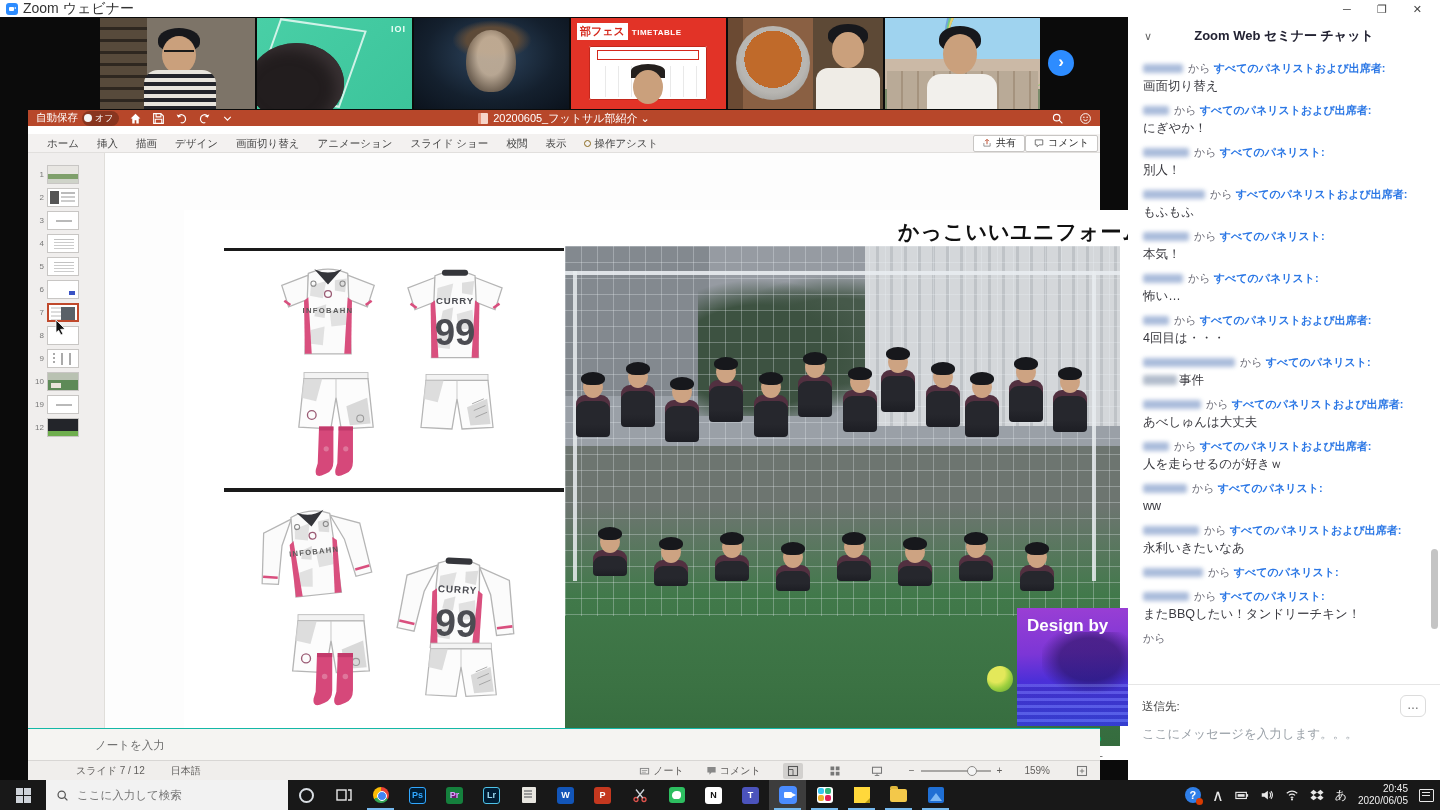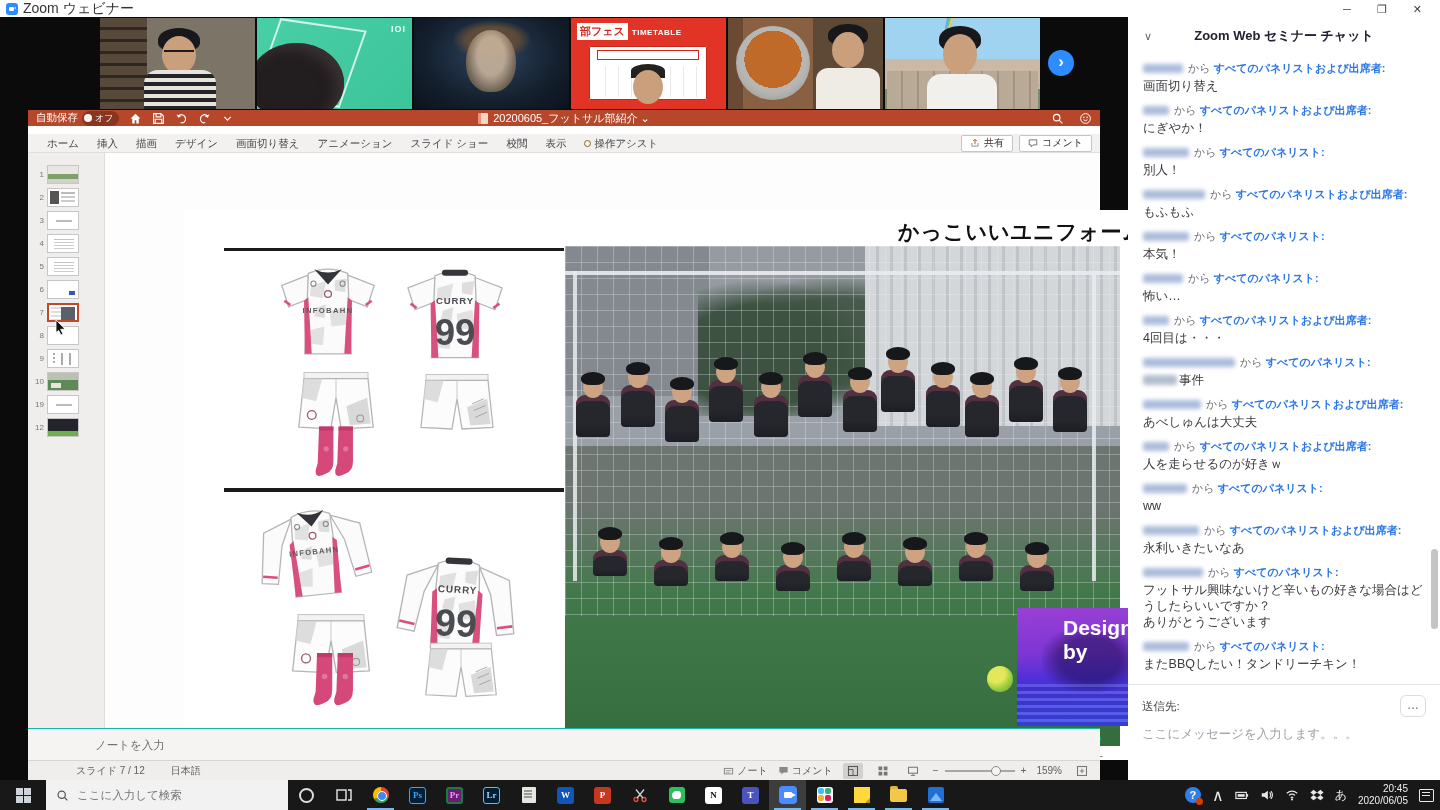--- a/index.html
+++ b/index.html
@@ -80,21 +80,21 @@
   .as-dot { width:8px; height:8px; border-radius:50%; background:#f5f5f5; }
   .qico { width:14px; height:14px; display:inline-flex; align-items:center; justify-content:center; }
   .qico svg { width:13px; height:13px; }
   .pdoc { position:absolute; left:0; right:0; text-align:center; font-size:11px; pointer-events:none; }
   .pdoc .dic { display:inline-block; width:10px; height:11px; background:#f6d4c8; border-radius:1px; margin-right:5px; vertical-align:-2px; border-left:3px solid #e8937a; }
   .ptools { margin-left:auto; display:flex; gap:14px; }
   .ribbon { position:absolute; left:0; top:24px; right:0; height:19px; background:#f3f1f0; border-bottom:1px solid #e1dfdd;
      display:flex; align-items:center; padding-left:10px; }
   .rtab { font-size:10.5px; color:#444; padding:0 9px; line-height:19px; cursor:pointer; white-space:nowrap; }
   .rtab .bulb { display:inline-block; width:7px; height:7px; border-radius:50%; border:1.5px solid #8a6a1f; margin-right:3px; }
-  .ribbon-right { margin-left:auto; display:flex; gap:6px; padding-right:8px; }
+  .ribbon-right { margin-left:auto; display:flex; padding-right:2px; }
   .rbtn { display:flex; align-items:center; gap:4px; background:#fff; border:1px solid #c8c6c4; border-radius:2px;
      font-size:10px; color:#333; padding:1px 8px; height:17px; cursor:pointer; }
   .rbtn svg { width:10px; height:10px; }
 
   .tpane { position:absolute; left:0; top:43px; width:77px; height:575px; background:#f0eeed; border-right:1px solid #e0deda; overflow:hidden; }
   .trow { position:relative; height:23px; display:flex; align-items:center; }
   .tnum { width:16px; text-align:right; font-size:8px; color:#777; margin-right:3px; }
   .thumb { width:32px; height:19px; background:#fff; border:1px solid #c8c6c4; position:relative; overflow:hidden; }
   .thumb.sel { border:2px solid #c0492c; }
   .th-photo { background:linear-gradient(180deg,#e8e6e2 0 45%,#7fa06b 45% 78%,#cfd3c9 78% 100%); }
@@ -152,31 +152,31 @@
   .person.crouch .pbody { height:26px; }
   .ball { position:absolute; left:76%; top:84%; width:26px; height:26px; border-radius:50%;
      background:radial-gradient(circle at 35% 30%,#e3e85a 0 35%,#9ccf3e 60%,#5c9e33 100%); }
 
   .dcard { position:absolute; left:833px; top:398px; width:138px; height:118px; overflow:hidden;
      background:linear-gradient(178deg,#9a3fd4 0%,#7c36d6 38%,#4b2fd8 60%,#3847e0 100%); }
   .dcard .face { position:absolute; left:18%; top:20%; width:70%; height:52%;
      background:radial-gradient(ellipse at 50% 45%,rgba(30,15,80,.55) 0 45%,transparent 75%); }
   .dcard .sea { position:absolute; left:0; bottom:0; width:100%; height:36%;
      background:repeating-linear-gradient(180deg,rgba(150,170,255,.28) 0 3px,rgba(40,40,160,.25) 3px 7px); }
-  .dby { position:absolute; left:10px; top:8px; color:#fff; font-weight:bold; font-size:21px;margin-left:36px; }
+  .dby { position:absolute; left:10px; top:8px; color:#fff; font-weight:bold; font-size:17px; }
   .dname { position:absolute; left:833px; top:522px; font-size:12.5px; font-weight:bold; color:#111; }
   .dname .dot { display:inline-block; width:6px; height:6px; border-radius:50%; background:#00b36b; margin-left:4px; vertical-align:1px; }
   .drole { position:absolute; left:833px; top:538px; font-size:9.5px; color:#555; }
 
   .notesbar { position:absolute; left:0; top:618px; right:0; height:32px; background:#f5f4f2; border-top:1px solid #14b8a6; }
   .notesbar .ph { position:absolute; left:67px; top:9px; font-size:11.5px; color:#6e6e6e; }
   .pstatus { position:absolute; left:0; top:650px; right:0; height:20px; background:#f0eeec; border-top:1px solid #d8d6d4;
      display:flex; align-items:center; font-size:10px; color:#605e5c; padding:0 8px 0 48px; }
   .pstatus .sep { width:26px; }
-  .sright { margin-left:auto; display:flex; align-items:center; gap:10px; }
+  .sright { margin-left:auto; display:flex; align-items:center; gap:22px; }
   .sright .vicon { width:20px; height:16px; display:flex; align-items:center; justify-content:center; border-radius:2px; }
   .vicon.on { background:#d2d0ce; }
   .zslider { display:flex; align-items:center; gap:6px; }
   .ztrack { position:relative; width:70px; height:2px; background:#a9a7a5; }
   .zknob { position:absolute; left:46px; top:-4px; width:10px; height:10px; border-radius:50%; background:#f5f5f5; border:1px solid #8a8886; }
 
   
   .chat { position:absolute; left:1128px; top:17px; width:312px; height:763px; background:#fff; }
   .chead { position:relative; height:38px; display:flex; align-items:center; justify-content:center; }
   .chead .chev { position:absolute; left:16px; color:#666; font-size:11px; cursor:pointer; }
@@ -205,21 +205,21 @@
   
   .taskbar { position:absolute; left:0; top:780px; width:1440px; height:30px; background:#181818; display:flex; align-items:stretch; z-index:50; }
   .tb-start { width:46px; display:flex; align-items:center; justify-content:center; cursor:pointer; }
   .winlogo { display:grid; grid-template-columns:7px 7px; grid-template-rows:7px 7px; gap:1px; }
   .winlogo i { background:#cfd4da; }
   .tb-search { width:242px; background:#f2f2f2; display:flex; align-items:center; gap:8px; padding:0 10px; }
   .tb-search svg { width:13px; height:13px; flex:none; }
   .tb-search input { border:none; outline:none; background:transparent; font-size:11.5px; color:#333; width:100%;
      font-family:"Liberation Sans","DejaVu Sans",sans-serif; }
   .tb-apps { display:flex; align-items:stretch; }
-  .tb-app { position:relative; width:37px; display:flex; align-items:center; justify-content:center; cursor:pointer;font-family:Liberation Serif, serif; }
+  .tb-app { position:relative; width:37px; display:flex; align-items:center; justify-content:center; cursor:pointer; }
   .tb-app.active { background:#3d3d3d; }
   .runline { position:absolute; left:5px; right:5px; bottom:0; height:2px; background:#76b9ed; }
   .g-sq { width:17px; height:17px; border-radius:3px; display:flex; align-items:center; justify-content:center;
      font-size:9px; font-weight:bold; }
   .g-cortana { width:15px; height:15px; border-radius:50%; border:2px solid #d9dee3; }
   .gsvg { width:16px; height:16px; }
   .g-chrome { width:16px; height:16px; border-radius:50%;
      background:conic-gradient(#ea4335 0 33%,#34a853 33% 66%,#fbbc05 66% 100%); position:relative; }
   .g-chrome::after { content:""; position:absolute; left:4px; top:4px; width:8px; height:8px; border-radius:50%;
      background:#4285f4; border:1.5px solid #fff; }
@@ -801,22 +801,20 @@
         <div class="msg">
           <div class="mhead"><span class="blur" style="width:44px"></span> から <span class="mto">すべてのパネリスト:</span></div>
           <div class="mbody">ww</div>
         </div>
         <div class="msg">
           <div class="mhead"><span class="blur" style="width:56px"></span> から <span class="mto">すべてのパネリストおよび出席者:</span></div>
           <div class="mbody">永利いきたいなあ</div>
         </div>
         <div class="msg">
           <div class="mhead"><span class="blur" style="width:60px"></span> から <span class="mto">すべてのパネリスト:</span></div>
-          <div class="mbody">フットサル興味ないけど辛いもの好きな場合はどうしたらいいですか？
-ありがとうございます</div>
         </div>
         <div class="msg">
           <div class="mhead"><span class="blur" style="width:46px"></span> から <span class="mto">すべてのパネリスト:</span></div>
           <div class="mbody">またBBQしたい！タンドリーチキン！</div>
         </div>
         <div class="msg">
           <div class="mhead"> から </div>
         </div>
       </div>
     <div class="cscroll">
@@ -858,21 +856,21 @@
           </svg>
         </div>
         <div class="tb-app">
           <span class="g-chrome"></span>
           <i class="runline"></i>
         </div>
         <div class="tb-app">
           <span class="g-sq" style="background:#001e36;color:#31a8ff;border:1px solid #31a8ff">Ps</span>
         </div>
         <div class="tb-app">
-          <span class="g-sq" style="background:#701a75;color:#d6a1ff;border:2px solid #15803d">Pr</span>
+          <span class="g-sq" style="background:#701a75;color:#d6a1ff;border:6px solid #15803d">Pr</span>
         </div>
         <div class="tb-app">
           <span class="g-sq" style="background:#001d34;color:#9bd9f0;border:1px solid #4fc3e8">Lr</span>
         </div>
         <div class="tb-app">
           <span class="g-page"></span>
         </div>
         <div class="tb-app">
           <span class="g-sq" style="background:#1255b8;color:#fff">W</span>
         </div>

